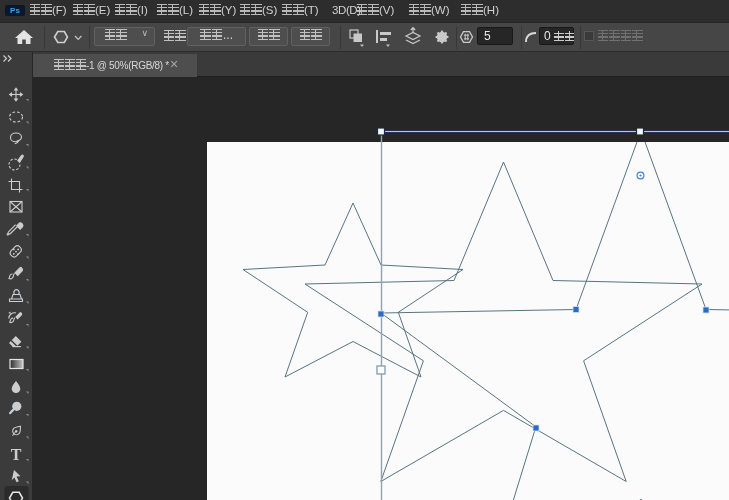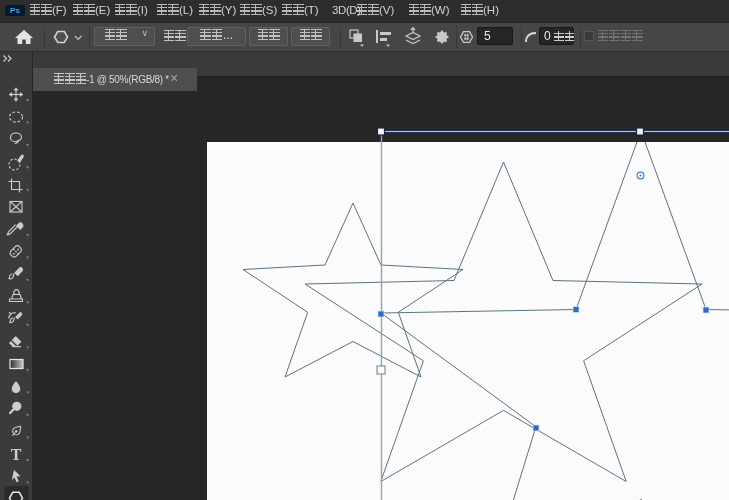--- a/index.html
+++ b/index.html
@@ -17,21 +17,21 @@
 #pslogo { position:absolute; left:5px; top:5px; width:20px; height:11px; background:#09182c;
   border-radius:2px; color:#35a4f4; font-size:8px; font-weight:bold; text-align:center; line-height:11px; }
 #optbar { position:absolute; left:0; top:22px; width:729px; height:30px; background:#464646;
   border-top:1px solid #272727; border-bottom:1px solid #2c2c2c; }
 .obtn { position:absolute; top:4px; height:19px; background:#4e4e4e; border:1px solid #616161;
   border-radius:2px; color:#d6d6d6; font-size:12px; text-align:center; }
 .ofield { position:absolute; top:4px; height:18px; background:#262626; border:1px solid #191919;
   border-radius:2px; color:#e8e8e8; font-size:12px; }
 #tabstrip { position:absolute; left:0; top:52px; width:729px; height:25px; background:#3a3a3a; border-bottom:1px solid #1e1e1e; }
 #tab { position:absolute; left:33px; top:2px; width:164px; height:23px; background:#4e4e4e;
-  color:#d8d8d8; font-size:12px;margin-top:14px; }
+  color:#d8d8d8; font-size:12px; }
 #toolbar { position:absolute; left:0; top:52px; width:33px; height:448px; background:#3b3b3b;
   border-right:1px solid #262626; }
 #paste { position:absolute; left:33px; top:77px; width:696px; height:423px; background:#262626; }
 #canvas { position:absolute; left:174px; top:65px; width:522px; height:358px; background:#fbfbfb; }
 #overlay { position:absolute; left:0; top:0; width:729px; height:500px; }
 </style>
 </head>
 <body>
 <div id="app">
   <div id="paste">

